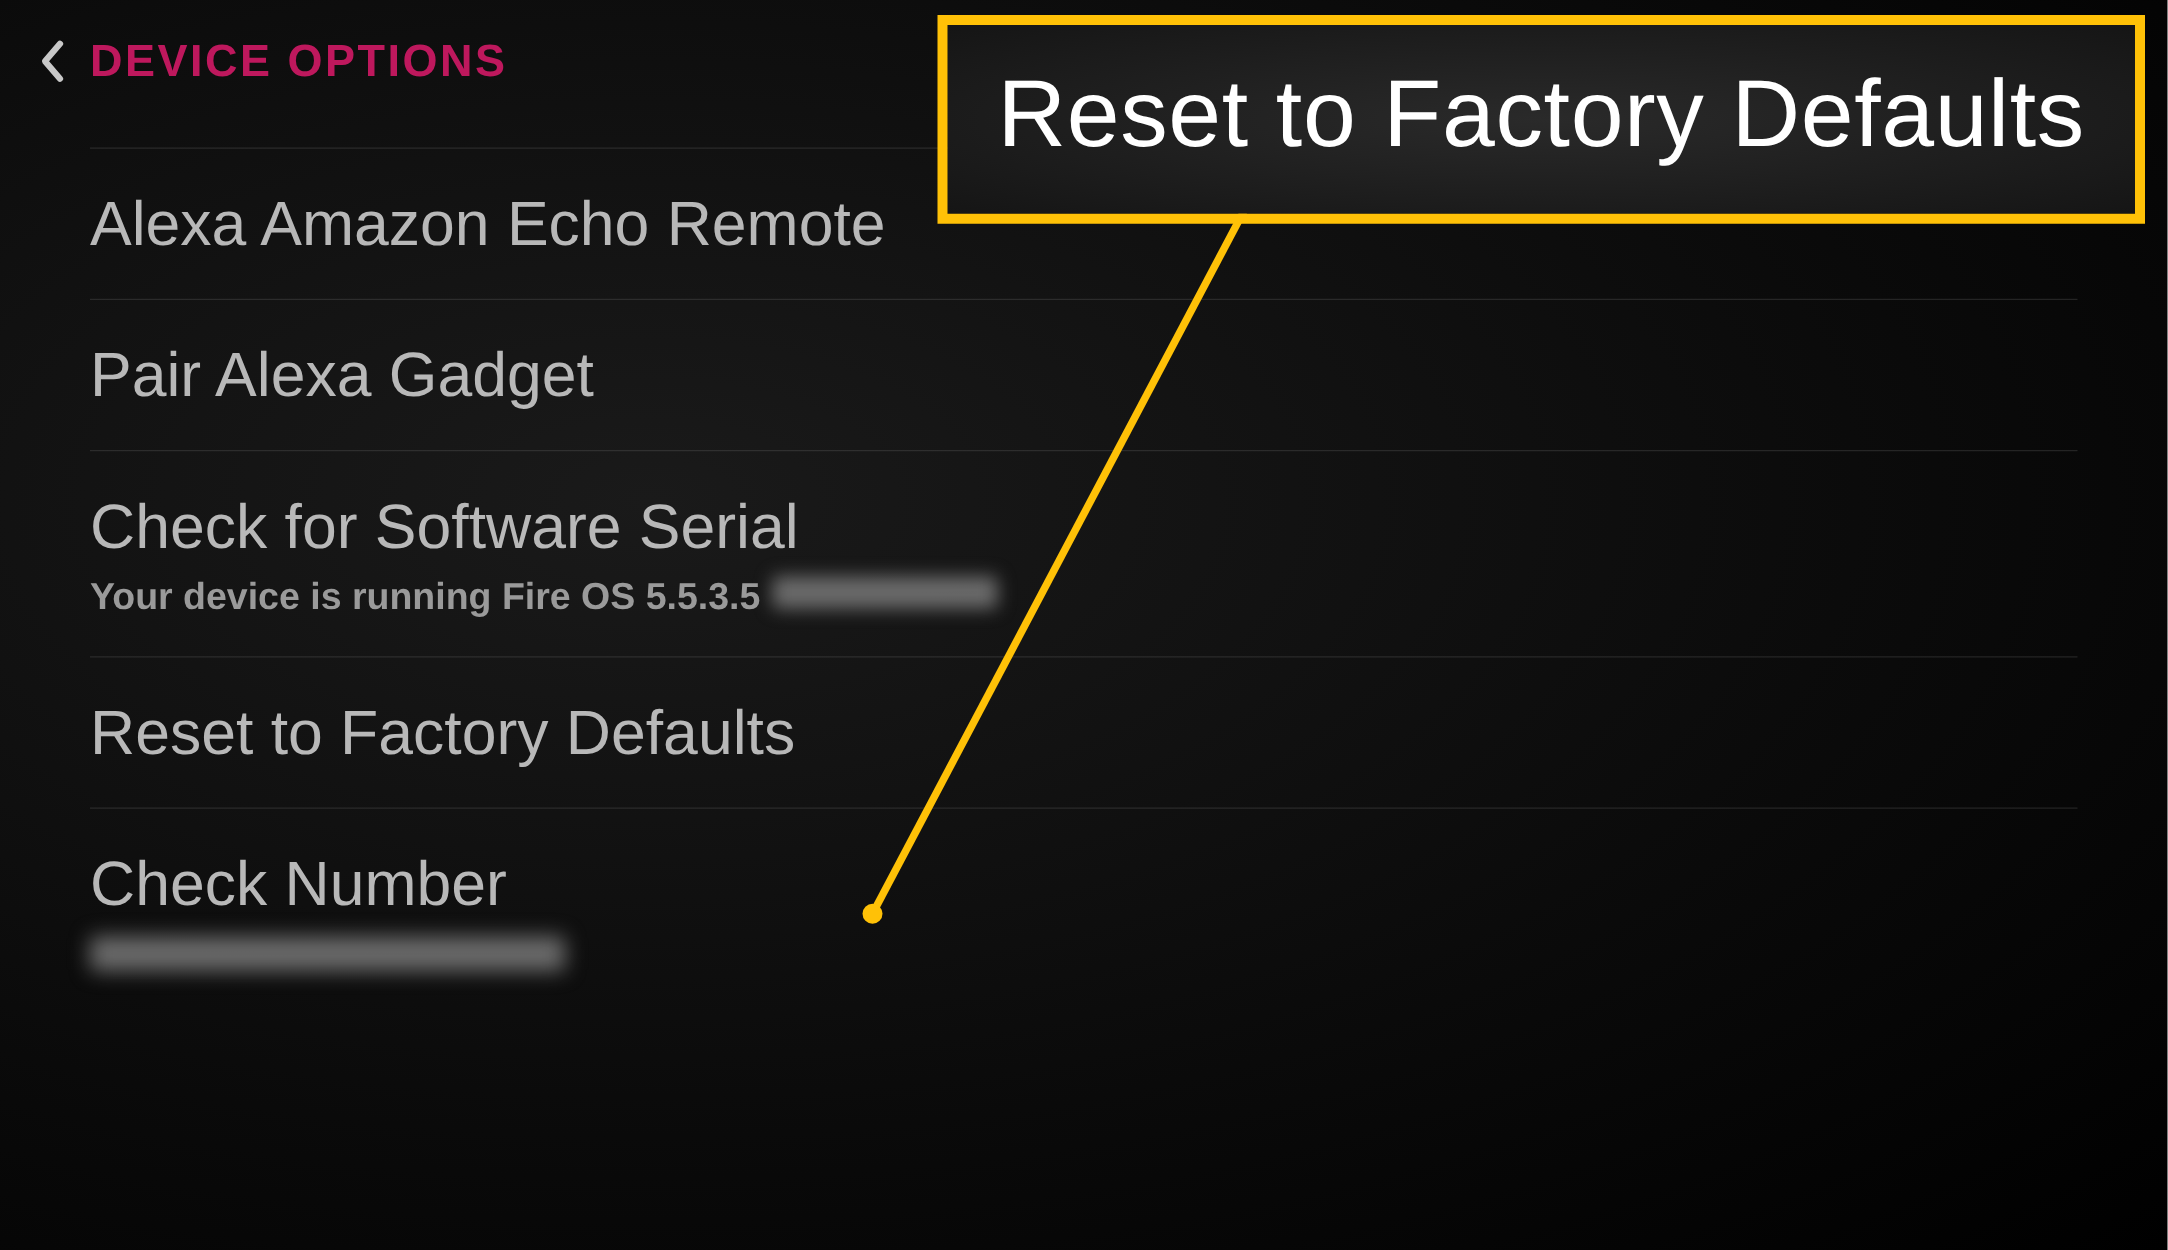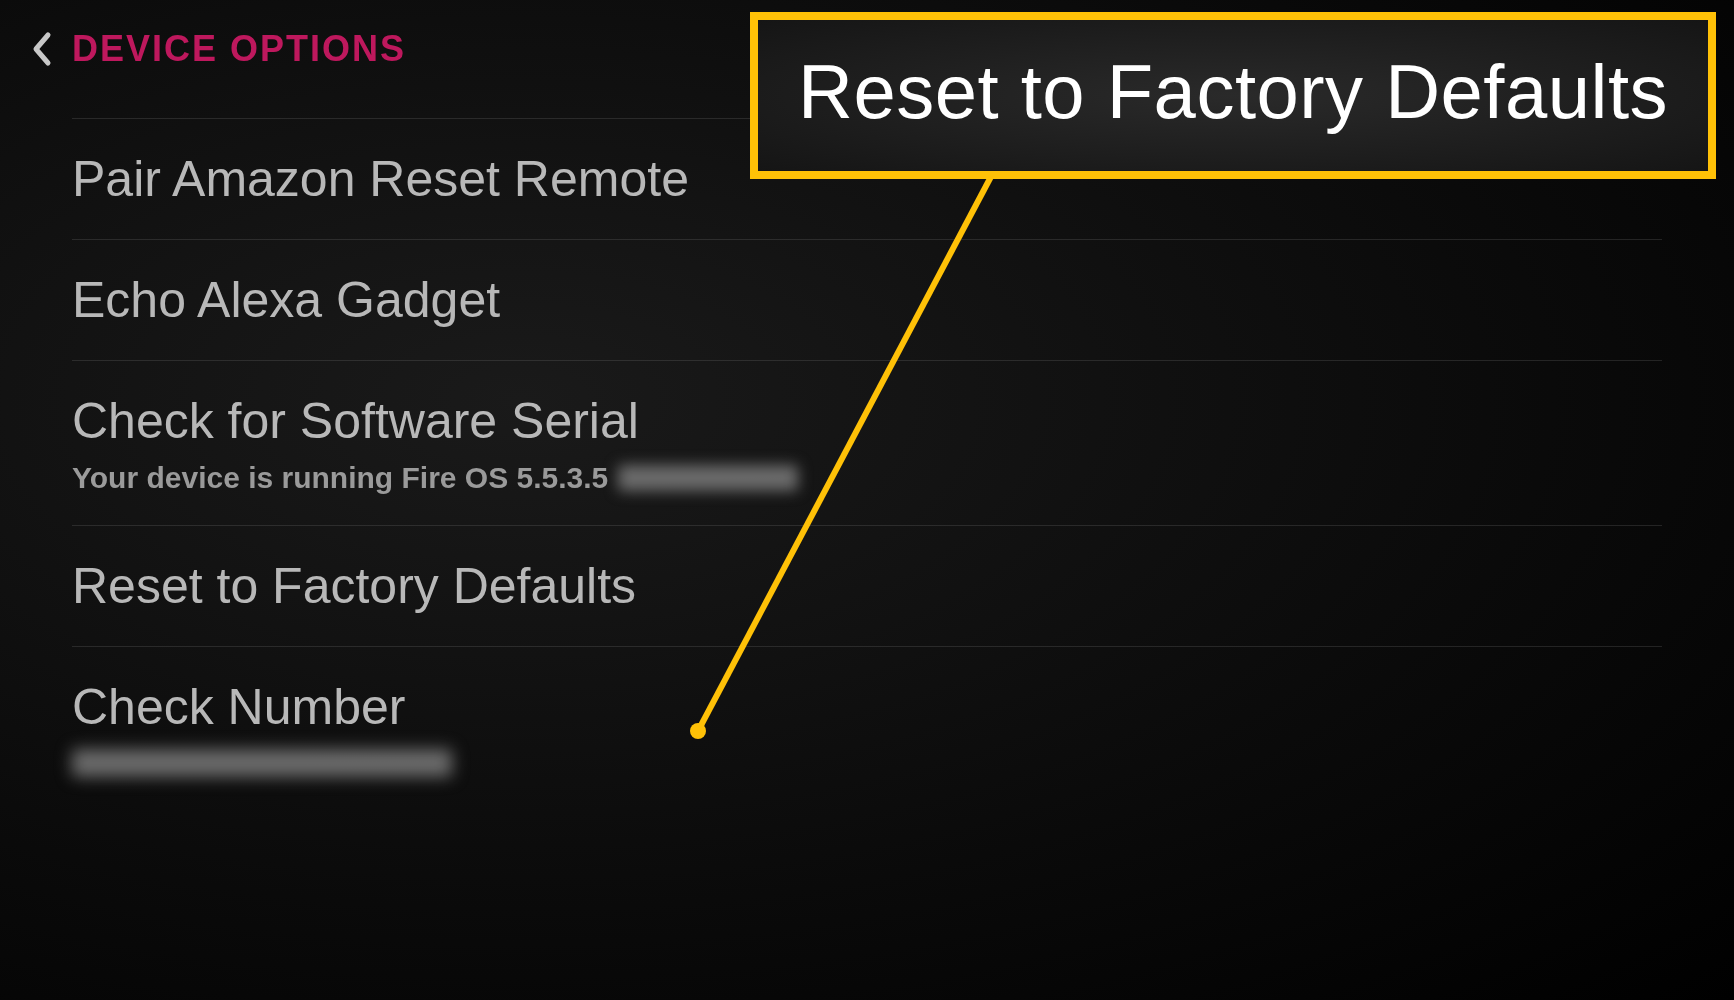--- a/index.html
+++ b/index.html
@@ -64,21 +64,21 @@
       color: #b8b8b8;
       line-height: 1.2;
     }
     
     .menu-item-subtitle {
       font-size: 30px;
       font-weight: 600;
       color: #9a9a9a;
       margin-top: 10px;
       display: flex;
-      align-items: center;
+      align-items: flex-start;
       gap: 10px;
     }
     
     .blurred-box {
       width: 180px;
       height: 26px;
       background: #6a6a6a;
       filter: blur(7px);
       border-radius: 4px;
     }
@@ -133,25 +133,25 @@
     <svg viewBox="0 0 22 36" fill="none">
       <path d="M18 4 L6 18 L18 32" stroke="#c8c8c8" stroke-width="5" stroke-linecap="round" stroke-linejoin="round"></path>
     </svg>
   </div>
   <div class="header-title">DEVICE OPTIONS</div>
 </div>
 
 <div class="menu-list">
 
   <div class="menu-item">
-    <div class="menu-item-label">Pair Amazon Reset Remote</div>
+    <div class="menu-item-label">Alexa Amazon Echo Remote</div>
   </div>
 
   <div class="menu-item">
-    <div class="menu-item-label">Echo Alexa Gadget</div>
+    <div class="menu-item-label">Pair Alexa Gadget</div>
   </div>
 
   <div class="menu-item">
     <div class="menu-item-label">Check for Software Serial</div>
     <div class="menu-item-subtitle">
       <span>Your device is running Fire OS 5.5.3.5</span>
       <span class="blurred-box"></span>
     </div>
   </div>
 

